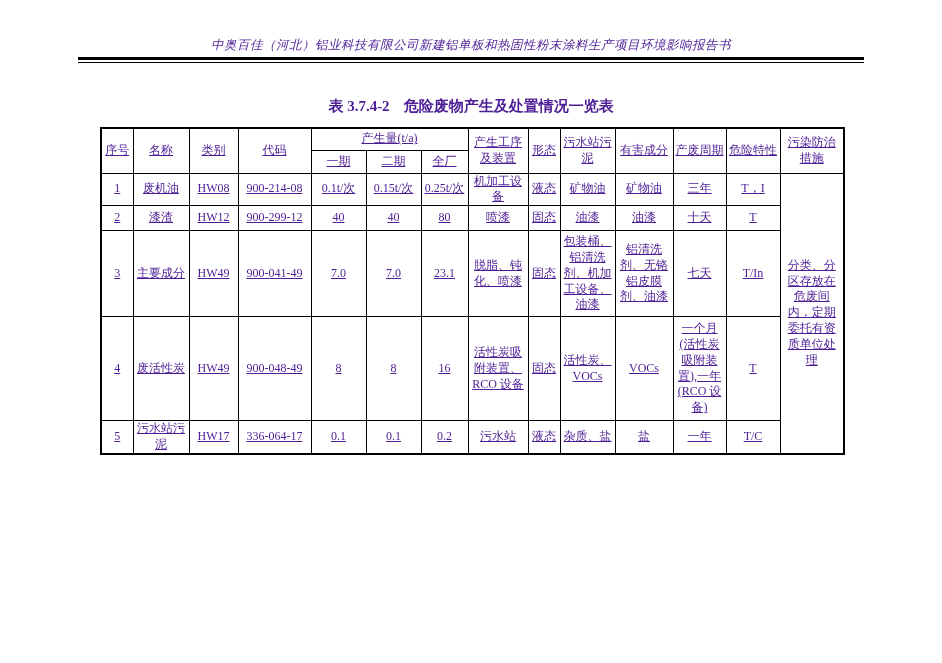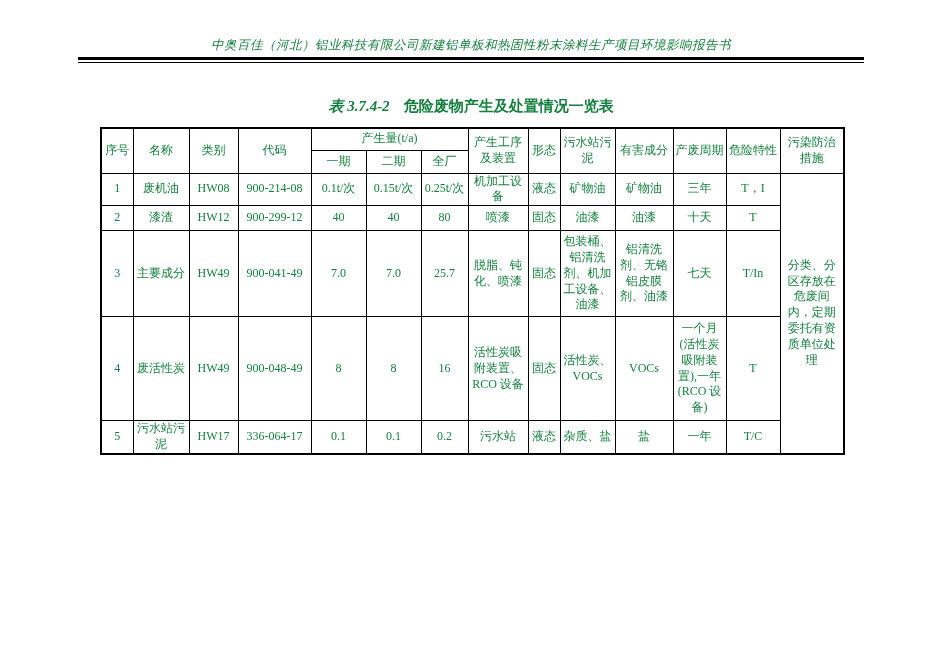--- a/index.html
+++ b/index.html
@@ -1,36 +1,37 @@
 <!DOCTYPE html>
 <html><head>
 <meta charset="utf-8">
 <style>
   html,body{margin:0;padding:0;background:#fff;}
   .page{
     position:relative;width:942px;height:544px;background:#ffffff;
-    font-family:"Liberation Serif","DejaVu Serif",serif;color:#15803d;overflow:hidden;
+    font-family:"Liberation Serif","DejaVu Serif",serif;color:#4c1d95;overflow:hidden;
   }
   .doc-header{
     position:absolute;top:37px;left:78px;width:786px;text-align:center;
     font-size:12.5px;font-style:italic;letter-spacing:0.5px;white-space:nowrap;
   }
   .rule-thick{position:absolute;left:78px;top:57px;width:786px;height:2.5px;background:#000;}
   .rule-thin{position:absolute;left:78px;top:62px;width:786px;height:1px;background:#000;}
   .table-title{
     position:absolute;top:97px;left:0;width:942px;text-align:center;
     font-weight:700;font-size:15px;
     font-family:"Liberation Serif","DejaVu Serif",serif;
   }
-  .table-title .t-no{margin-right:14px;font-style:italic;}
+  .table-title .t-no{margin-right:14px;}
   table.waste{
     position:absolute;left:100px;top:127px;width:743px;
     border-collapse:collapse;table-layout:fixed;
     font-size:12px;line-height:1.32;text-align:center;
     border:2px solid #000;
+    text-decoration:underline;
   }
   table.waste th,table.waste td{
     border:1px solid #000;padding:0 2px;vertical-align:middle;
     font-weight:normal;word-break:break-all;
   }
   tr.hr1{height:22px;} tr.hr2{height:23px;}
   tr.r1{height:29px;} tr.r2{height:25px;} tr.r3{height:86px;}
   tr.r4{height:104px;} tr.r5{height:33px;}
   .footer-rule{position:absolute;left:78px;top:592px;width:786px;height:1px;background:#000;}
   .footer-company{
@@ -124,21 +125,21 @@
         <td>十天</td>
         <td>T</td>
       </tr>
       <tr class="r3">
         <td>3</td>
         <td>主要成分</td>
         <td>HW49</td>
         <td>900-041-49</td>
         <td>7.0</td>
         <td>7.0</td>
-        <td>25.7</td>
+        <td>23.1</td>
         <td>脱脂、钝化、喷漆</td>
         <td>固态</td>
         <td>包装桶、铝清洗剂、机加工设备、油漆</td>
         <td>铝清洗剂、无铬铝皮膜剂、油漆</td>
         <td>七天</td>
         <td>T/In</td>
       </tr>
       <tr class="r4">
         <td>4</td>
         <td>废活性炭</td>

